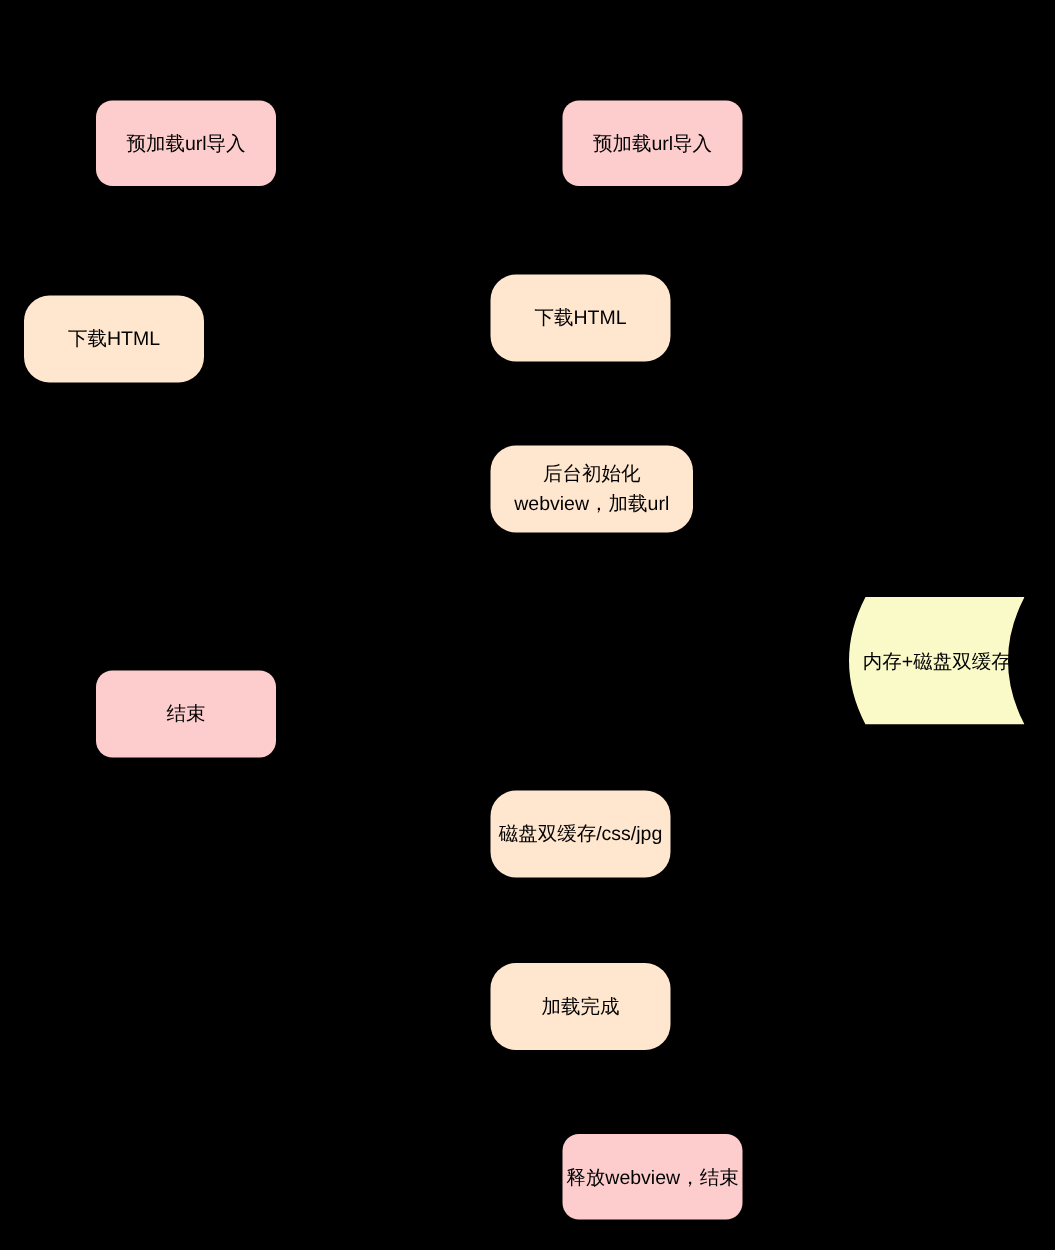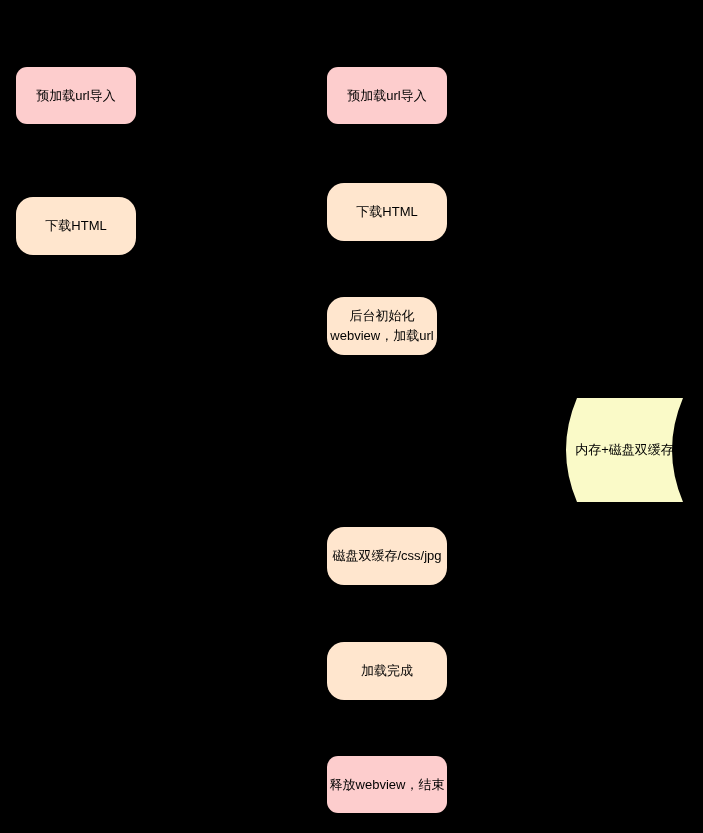--- a/index.html
+++ b/index.html
@@ -23,21 +23,21 @@
     text-align: center;
     color: var(--text, #000);
     font-size: 13px;
     line-height: 20px;
     box-sizing: border-box;
     border-radius: 17px;
   }
   .node .label {
     white-space: pre-line;
   }
-  .fill-pink  { background: var(--pink,  #fdcdcd); }
+  .fill-pink  { background: var(--pink,  #fdcdcd); margin-left: 48px; }
   .fill-peach { background: var(--peach, #ffe6ce); }
   .rounded { border-radius: 11px; }
   .diamond {
     clip-path: polygon(50% 0%, 100% 50%, 50% 100%, 0% 50%);
   }
   .diamond .label { white-space: nowrap; }
   .stored-data {
     background: transparent;
   }
   .stored-data svg {
@@ -57,47 +57,50 @@
 <div class="canvas">
 
   <div class="node rounded fill-pink" style="left:16px; top:67px; width:120px; height:57px;">
     <span class="label">预加载url导入</span>
   </div>
 
   <div class="node fill-peach" style="left:16px; top:197px; width:120px; height:58px;">
     <span class="label">下载HTML</span>
   </div>
 
+  <div class="node rounded fill-pink" style="left:16px; top:447px; width:120px; height:58px;">
+    <span class="label">结束</span>
+  </div>
 
   <div class="node rounded fill-pink" style="left:327px; top:67px; width:120px; height:57px;">
     <span class="label">预加载url导入</span>
   </div>
 
   <div class="node fill-peach" style="left:327px; top:183px; width:120px; height:58px;">
     <span class="label">下载HTML</span>
   </div>
 
-  <div class="node fill-peach" style="left:327px; top:297px; width:110px; height:58px;">
+  <div class="node fill-peach" style="left:327px; top:297px; width:135px; height:58px;">
     <span class="label">后台初始化
 webview，加载url</span>
   </div>
 
 
   <div class="node fill-peach" style="left:327px; top:527px; width:120px; height:58px;">
     <span class="label">磁盘双缓存/css/jpg</span>
   </div>
 
   <div class="node rounded fill-pink" style="left:327px; top:756px; width:120px; height:57px;">
     <span class="label">释放webview，结束</span>
   </div>
 
   <div class="node fill-peach" style="left:327px; top:642px; width:120px; height:58px;">
     <span class="label">加载完成</span>
   </div>
 
-  <div class="node stored-data" style="left:566px; top:398px; width:117px; height:104px;">
+  <div class="node stored-data" style="left:566px; top:398px; width:117px; height:85px;">
     <svg viewBox="0 0 117 85" preserveAspectRatio="none" aria-hidden="true">
       <path d="M 11 0 L 117 0 Q 95 42.5 117 85 L 11 85 Q -11 42.5 11 0 Z" fill="var(--yellow, #fafac8)"></path>
     </svg>
     <span class="label">内存+磁盘双缓存</span>
   </div>
 
 </div>
 
 </body></html>

